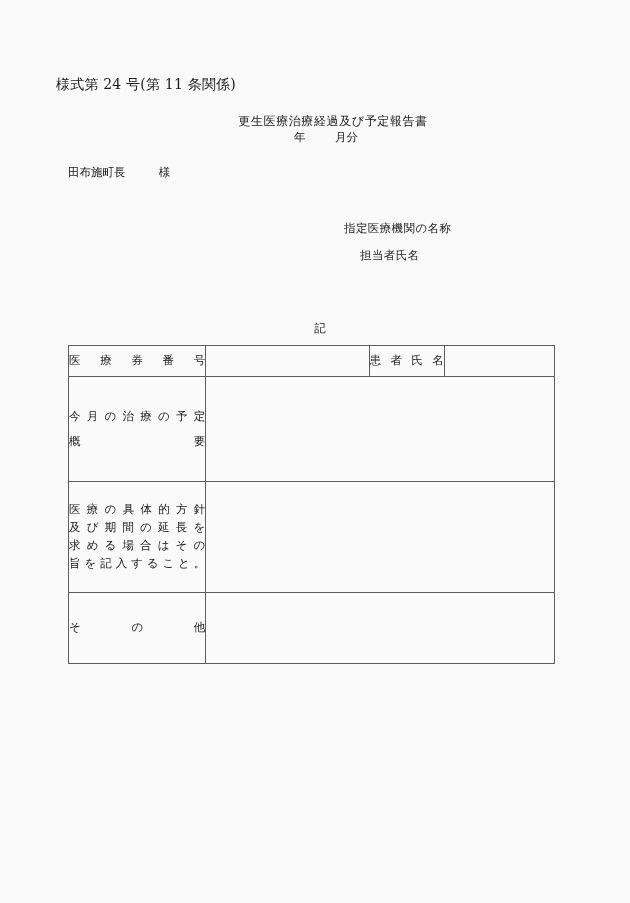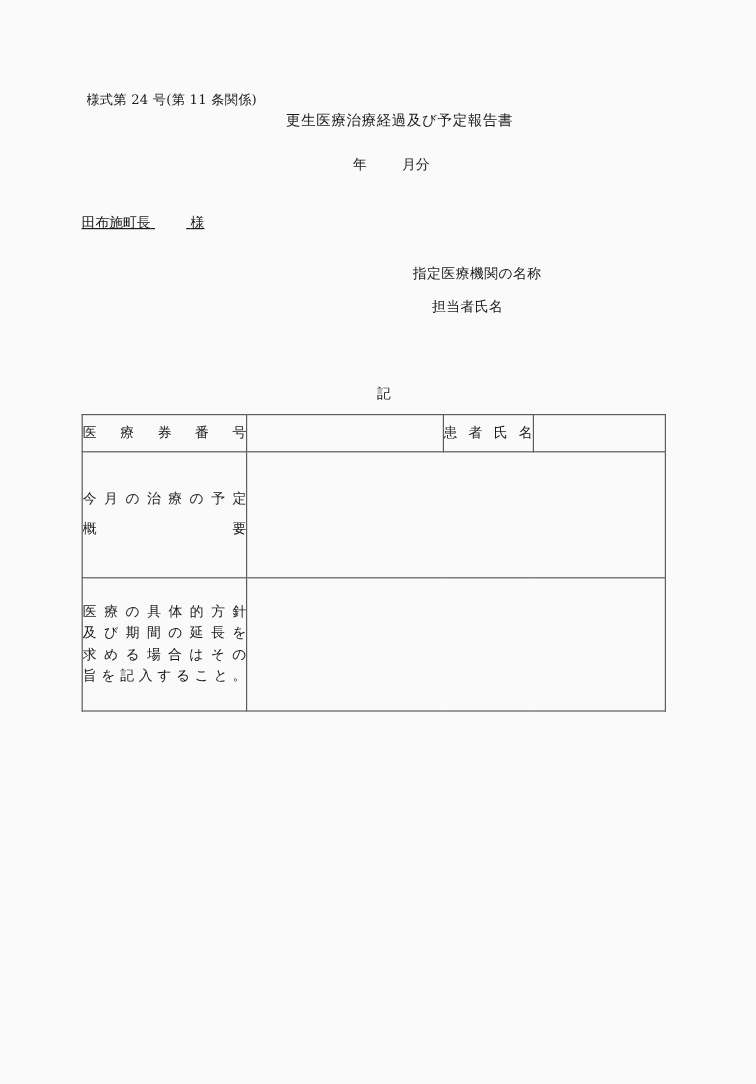--- a/index.html
+++ b/index.html
@@ -18,33 +18,33 @@
   }
 
   .page {
     position: absolute;
     inset: 0;
   }
 
   
   .form-number {
     position: absolute;
-    left: 72px;
+    left: 56px;
     top: 76px;
-    font-size: 11px;
+    font-size: 14px;
     letter-spacing: 0.2px;
     white-space: nowrap;
   }
 
   
   .doc-title {
     position: absolute;
     left: 0;
     right: 0;
-    top: 92px;
+    top: 113px;
     text-align: center;
     font-size: 12px;
     letter-spacing: 0.6px;
     padding-left: 36px;
   }
   .doc-period {
     position: absolute;
     left: 0;
     right: 0;
     top: 130px;
@@ -54,24 +54,23 @@
   }
   .doc-period .gap {
     display: inline-block;
     width: 22px;
   }
 
   
   .addressee {
     position: absolute;
     left: 68px;
-    top: 178px;
-    font-size: 11.5px;
-    white-space: nowrap;
-    text-decoration: underline;
+    top: 165px;
+    font-size: 11.5px;
+    white-space: nowrap;
   }
   .addressee .gap {
     display: inline-block;
     width: 26px;
   }
 
   
   .sender-org {
     position: absolute;
     left: 344px;
@@ -236,17 +235,23 @@
       <tr class="row-policy">
         <td class="label-cell">
           <span class="jline">医 療 の 具 体 的 方 針</span>
           <span class="jline">及 び 期 間 の 延 長 を</span>
           <span class="jline">求 め る 場 合 は そ の</span>
           <span class="jline">旨 を 記 入 す る こ と 。</span>
         </td>
         <td class="blank-cell" colspan="3"></td>
       </tr>
 
+      <tr class="row-other">
+        <td class="label-cell">
+          <span class="jline">そ　　　　の　　　　他</span>
+        </td>
+        <td class="blank-cell" colspan="3"></td>
+      </tr>
 
     </tbody>
   </table>
 
 </div>
 
 </body></html>

